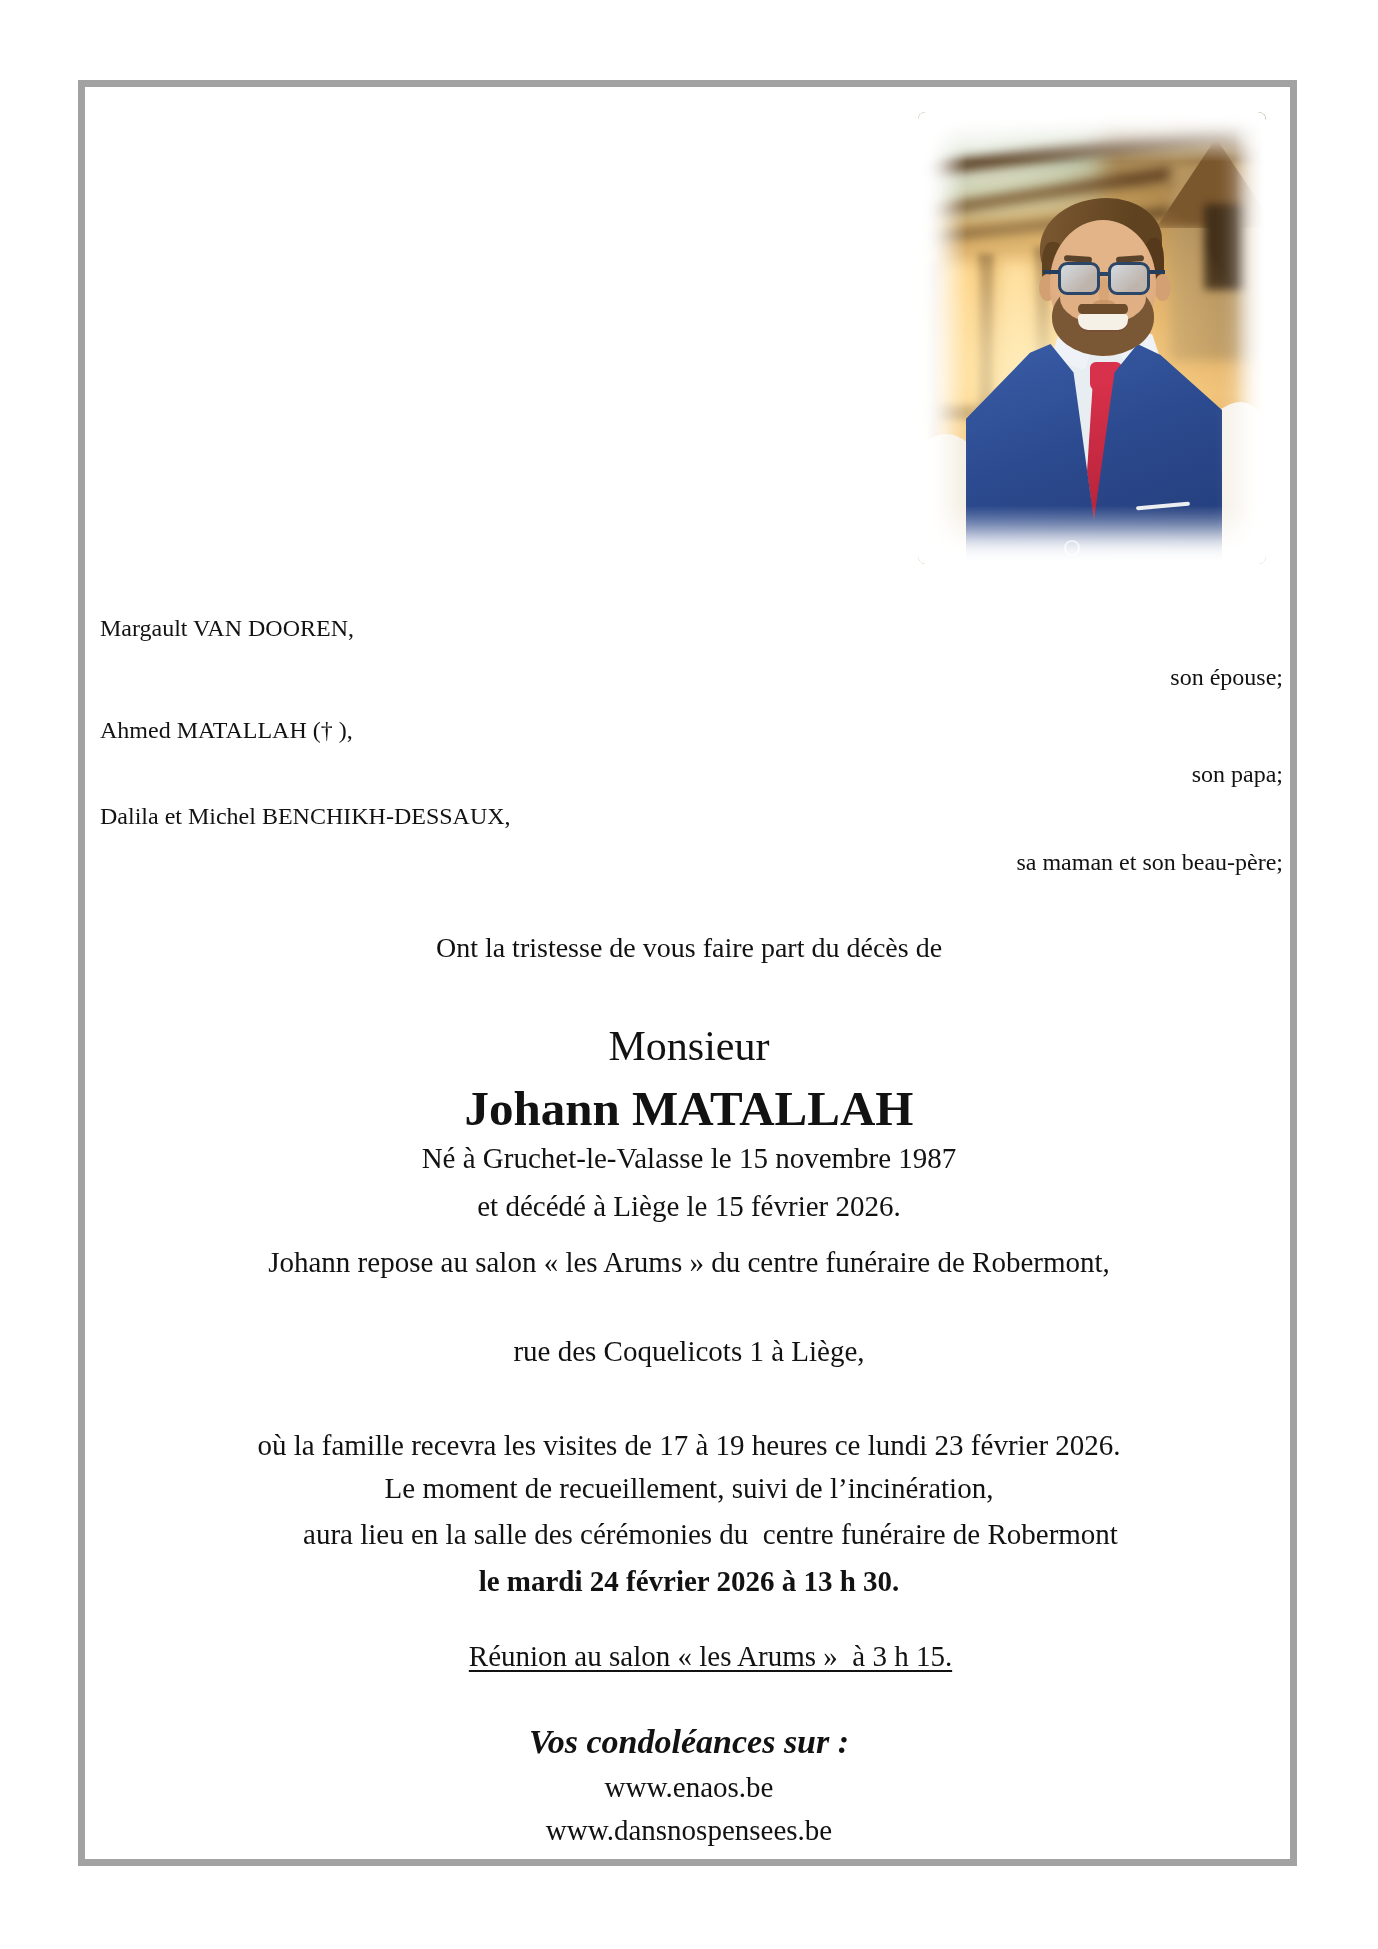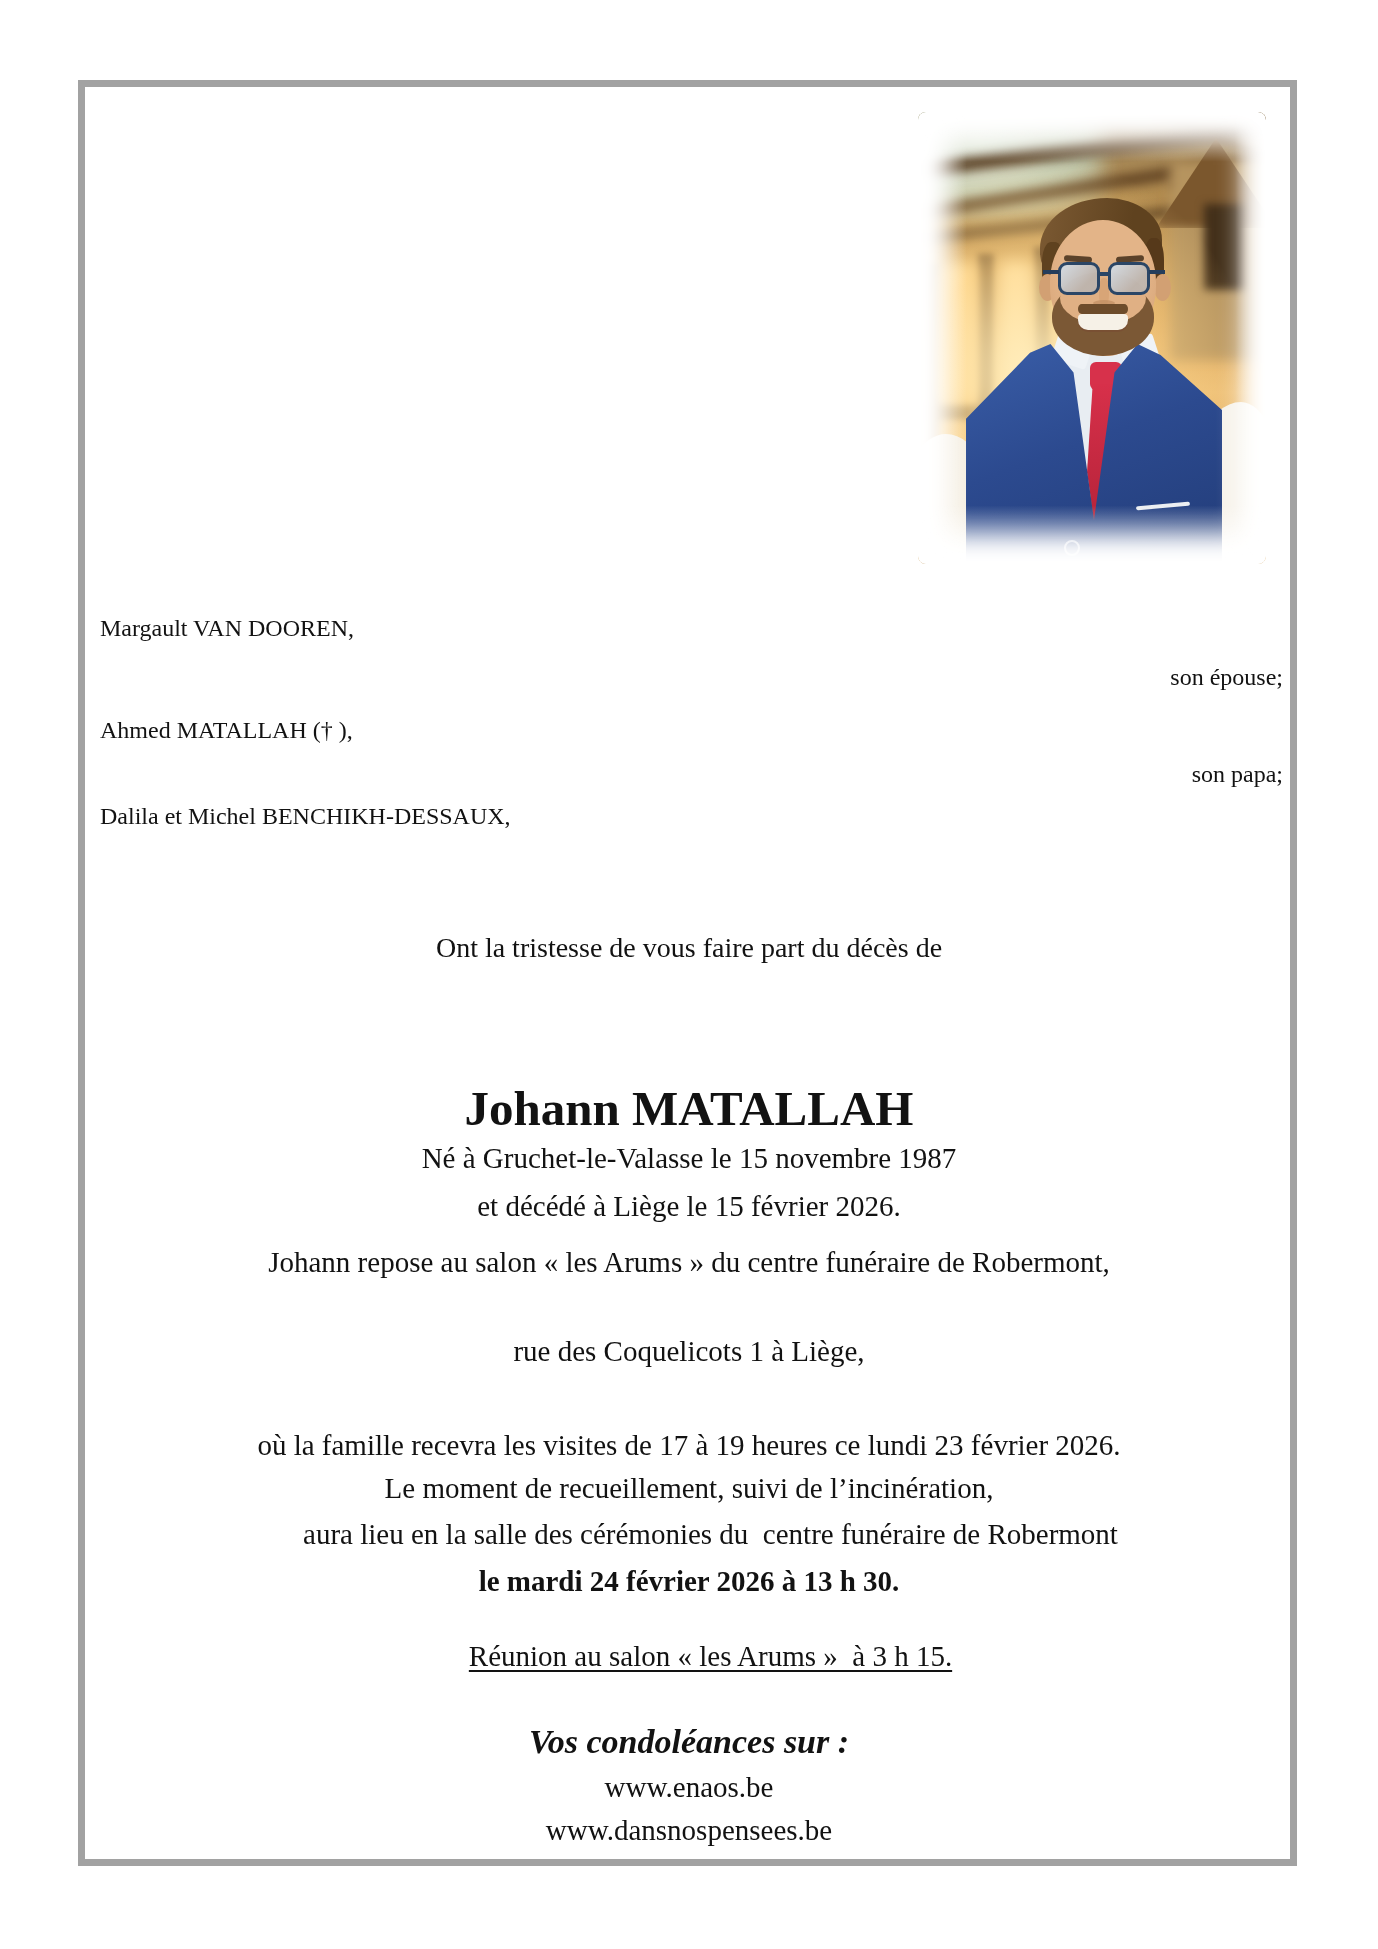--- a/index.html
+++ b/index.html
@@ -195,22 +195,24 @@
       <div class="gl-temple r"></div>
     </div>
     <div class="ph-fade"></div>
   </div>
 
   <div class="line left" style="top:615px;">Margault VAN DOOREN,</div>
   <div class="line right" style="top:664px;">son épouse;</div>
   <div class="line left" style="top:717px;">Ahmed MATALLAH († ),</div>
   <div class="line right" style="top:761px;">son papa;</div>
   <div class="line left" style="top:803px;">Dalila et Michel BENCHIKH-DESSAUX,</div>
+  <div class="line right" style="top:849px;">sa maman et son beau-père;</div>
 
   <div class="line center intro" style="top:932px;">Ont la tristesse de vous faire part du décès de</div>
+  <div class="line center monsieur" style="top:1022px;">Monsieur</div>
   <div class="line center deceased-name" style="top:1081px;">Johann MATALLAH</div>
   <div class="line center body-txt" style="top:1142px;">Né à Gruchet-le-Valasse le 15 novembre 1987</div>
   <div class="line center body-txt" style="top:1190px;">et décédé à Liège le 15 février 2026.</div>
 
   <div class="line center body-txt" style="top:1246px;">Johann repose au salon « les Arums » du centre funéraire de Robermont,</div>
   <div class="line center body-txt" style="top:1335px;">rue des Coquelicots 1 à Liège,</div>
   <div class="line center body-txt" style="top:1383px;margin-top:46px;">où la famille recevra les visites de 17 à 19 heures ce lundi 23 février 2026.</div>
 
   <div class="line center body-txt" style="top:1472px;">Le moment de recueillement, suivi de l’incinération,</div>
   <div class="line center body-txt pre" style="top:1518px;">aura lieu en la salle des cérémonies du  centre funéraire de Robermont</div>

